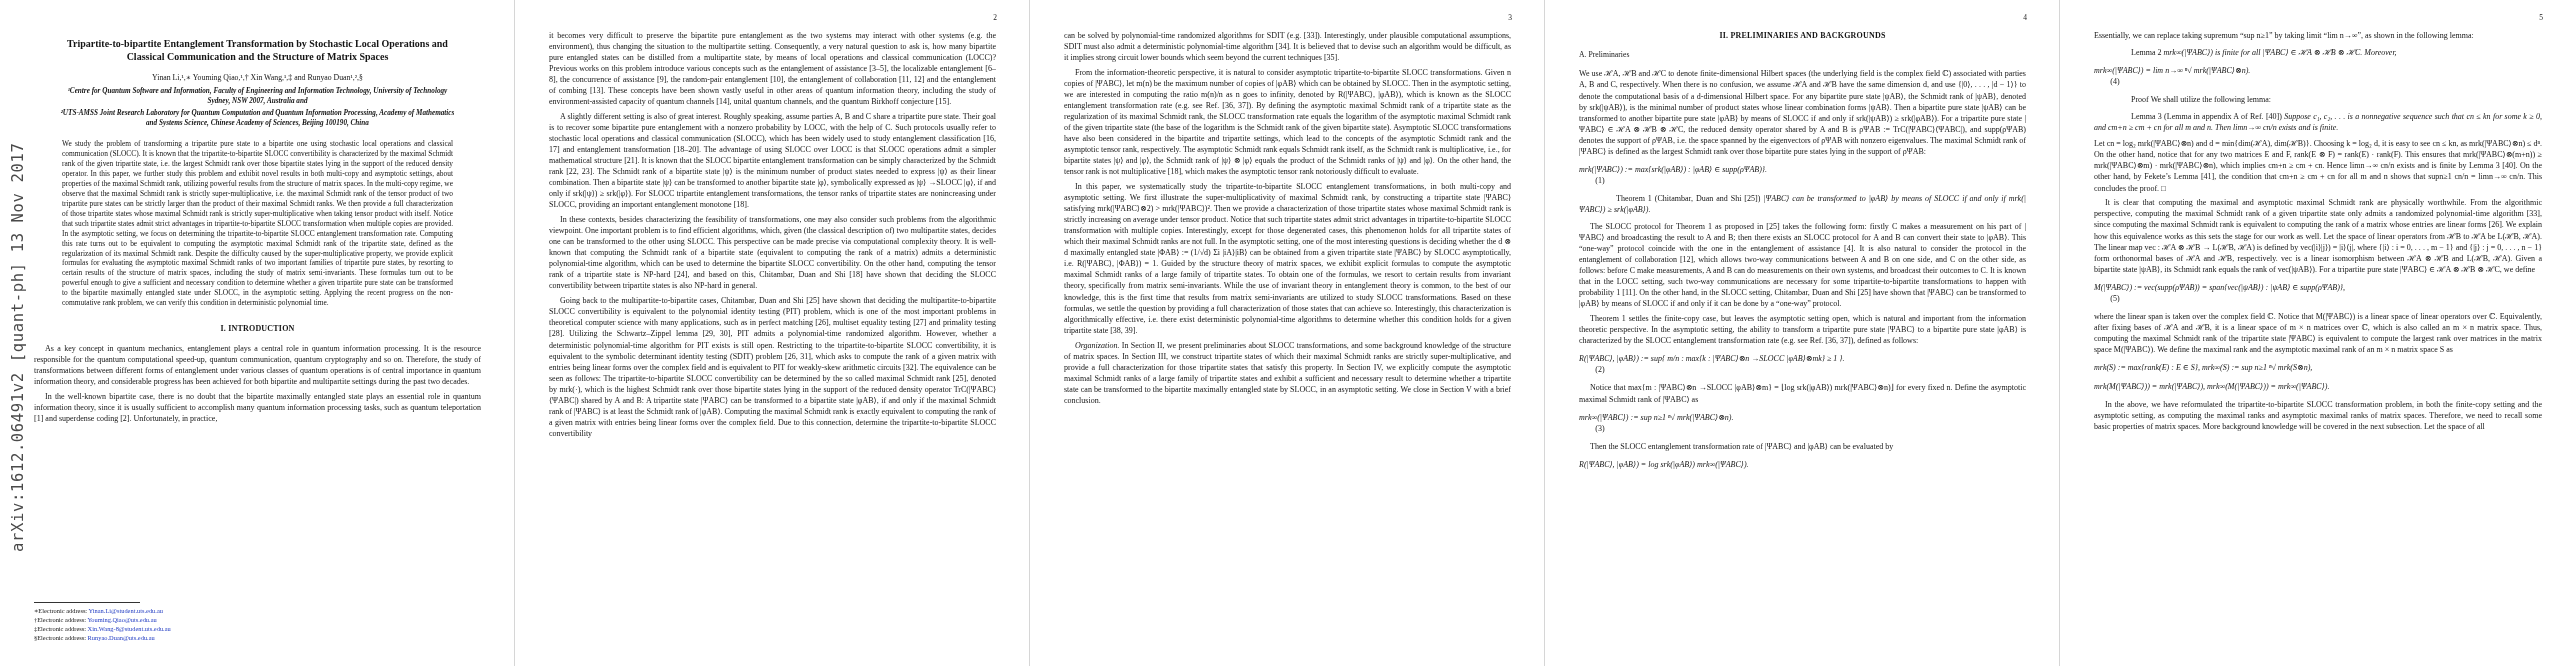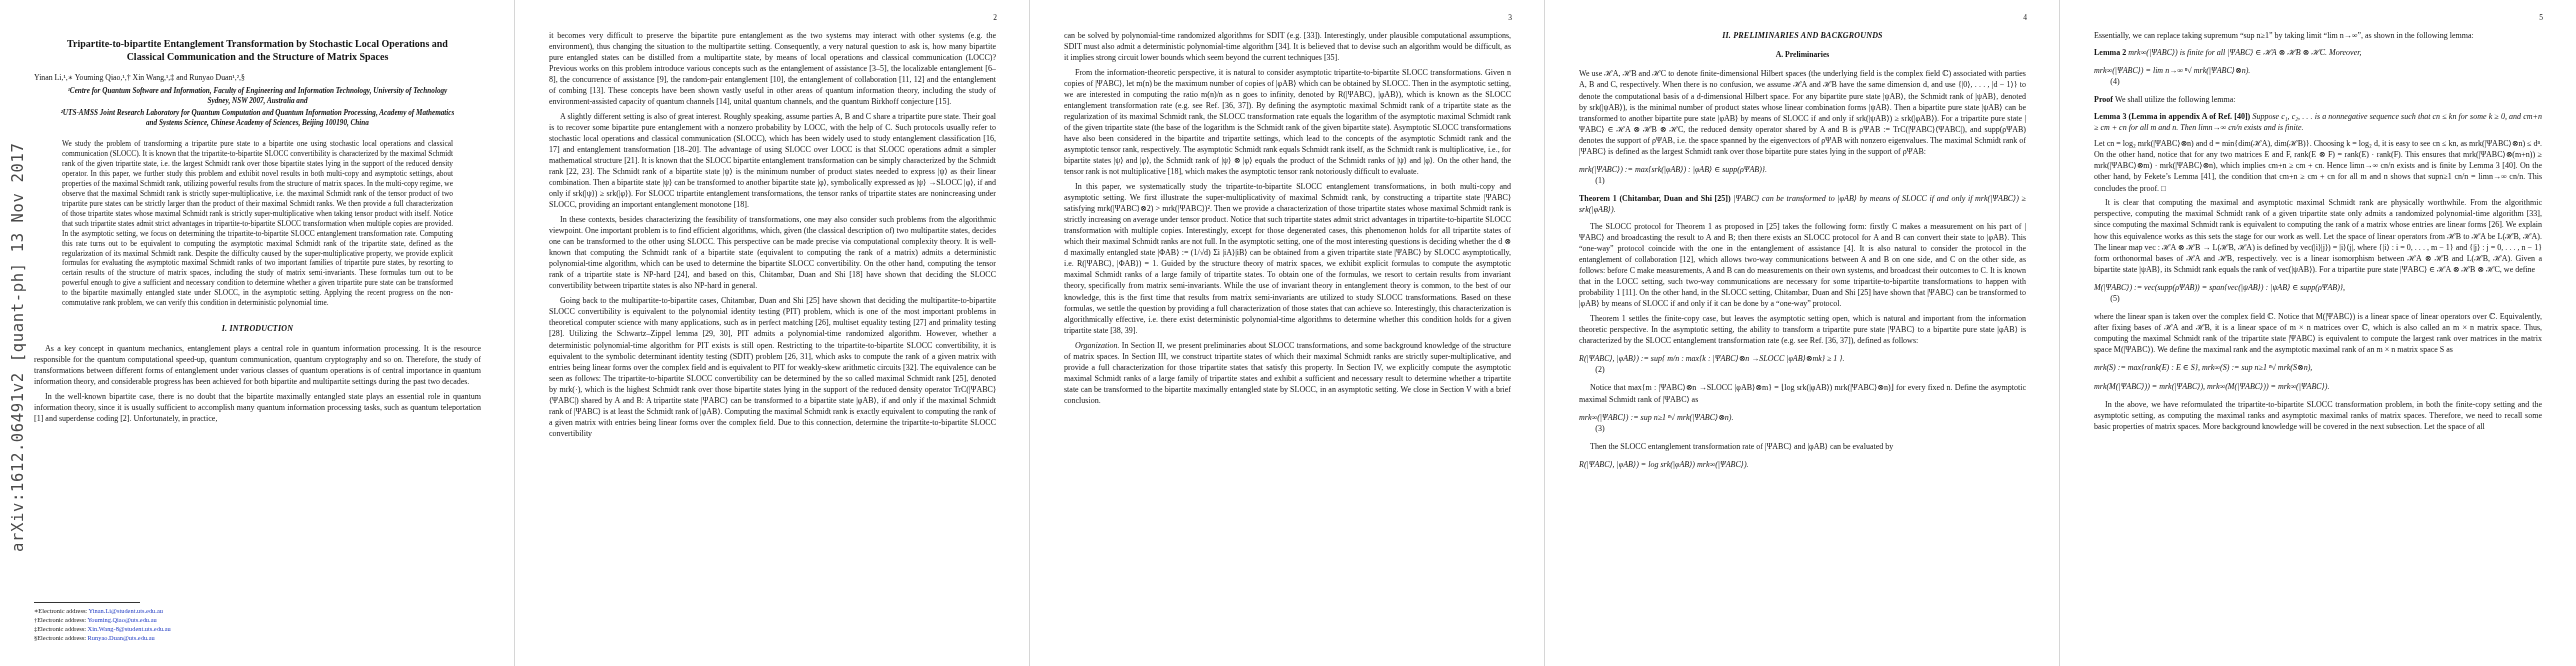--- a/index.html
+++ b/index.html
@@ -9,33 +9,33 @@
     position:relative; box-sizing:border-box;
     width:515px; height:667px; background:#ffffff;
     padding:30px 33px 23px 34px; overflow:hidden;
     font-family:"Liberation Serif","DejaVu Serif",serif;
     font-size:8px; line-height:1.38; color:#151515;
     border-right:0.6px solid #d6d6d6;
   }
   .sheet:last-child { border-right:none; }
   .pageno { position:absolute; top:13.3px; right:32px; font-size:7.5px; color:#222; }
   .title { text-align:center; font-weight:bold; font-size:10px; line-height:1.32; margin:6.7px 16.7px 0 16.7px; }
-  .authors { text-align:left; font-size:7.8px; margin-top:10px; }
+  .authors { text-align:center; font-size:7.8px; margin-top:10px; }
   .affil { text-align:center; font-style:italic; font-size:7.2px; line-height:1.32; margin:3.3px 22px 0 22px;font-weight:bold; }
   .abstract { margin:11px 28px 0 28px; font-size:7.4px; line-height:1.34; text-align:justify; }
-  .sec-head { text-align:center; font-weight:bold; font-size:8px; letter-spacing:0.2px; margin:14.5px 0 9px 0;font-style:italic; }
+  .sec-head { text-align:center; font-weight:bold; font-size:8px; letter-spacing:0.2px; margin:14.5px 0 9px 0; }
   .sec-head.first { margin-top:0; }
-  .subsec-head { text-align:center; font-weight:bold; font-size:7.7px; margin:7.8px 0 7.8px 0; }
+  .subsec-head { font-weight:normal; font-size:7.7px; margin:7.8px 0 7.8px 0; }
   p.para { margin:0 0 3.9px 0; text-align:justify; text-indent:11px; }
   p.noindent { text-indent:0; }
   .eq { display:flex; align-items:flex-start; margin:7.2px 0 7.2px 0; font-style:italic;flex-direction:column; }
   .eq-body { flex:1; text-align:center; }
   .eq-num { width:25.6px; text-align:right; font-style:normal; }
   .thm { margin:5.6px 0 5.6px 0; text-align:justify; text-indent:0; }
-  .thm-head { font-weight:bold; }
+  .thm-head { font-weight:normal;margin-left:37px; }
   .thm-body { font-style:italic; }
   .fnblock { position:absolute; left:34px; bottom:24.5px; width:222px; font-size:6.4px; line-height:1.4; }
   .fnrule { width:106px; border-top:0.6px solid #333; margin-bottom:3.3px; }
   .fn { margin:0; }
   .fn-email { color:#2741c4; text-decoration:none; }
   .arxiv-stamp {
     position:absolute; left:7.8px; top:552px;
     transform:rotate(-90deg); transform-origin:0 0;
     font-family:"DejaVu Sans Mono","Liberation Mono",monospace;
     font-size:15.6px; letter-spacing:0.6px; color:#4a4a4a; white-space:nowrap;

